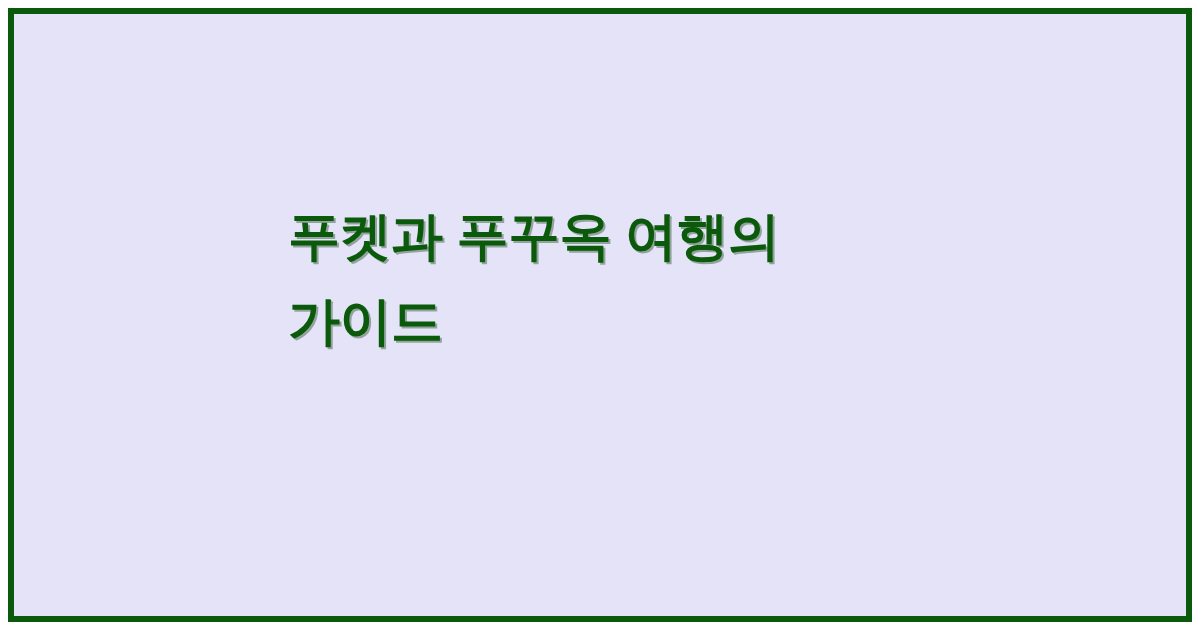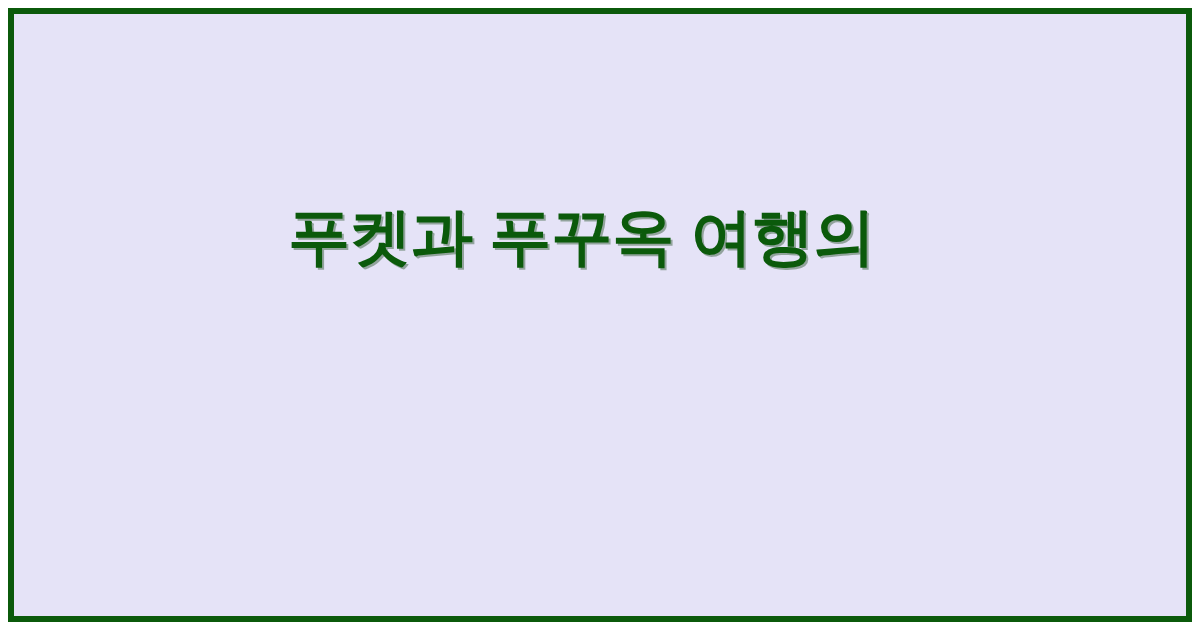--- a/index.html
+++ b/index.html
@@ -32,32 +32,33 @@
   .title-block {
     position: absolute;
     left: 274px;            
     top: 180px;
     width: 680px;
   }
 
   .title-line {
     display: block;
     font-family: "Liberation Sans", "DejaVu Sans", sans-serif;
-    font-size: 62px;
+    font-size: 52px;
     font-weight: 700;
     line-height: 85px;
     letter-spacing: -0.5px;
     color: #0b5a0b;
     text-align: left;
     white-space: nowrap;
     text-shadow: 2px 2px 0 rgba(10, 60, 10, 0.38);
   }
 </style>
 </head>
 <body>
 
 <div class="og-card">
 
   <div class="title-block">
     <span class="title-line">푸켓과 푸꾸옥 여행의</span>
+    <span class="title-line">가이드</span>
   </div>
 
 </div>
 
 </body></html>

